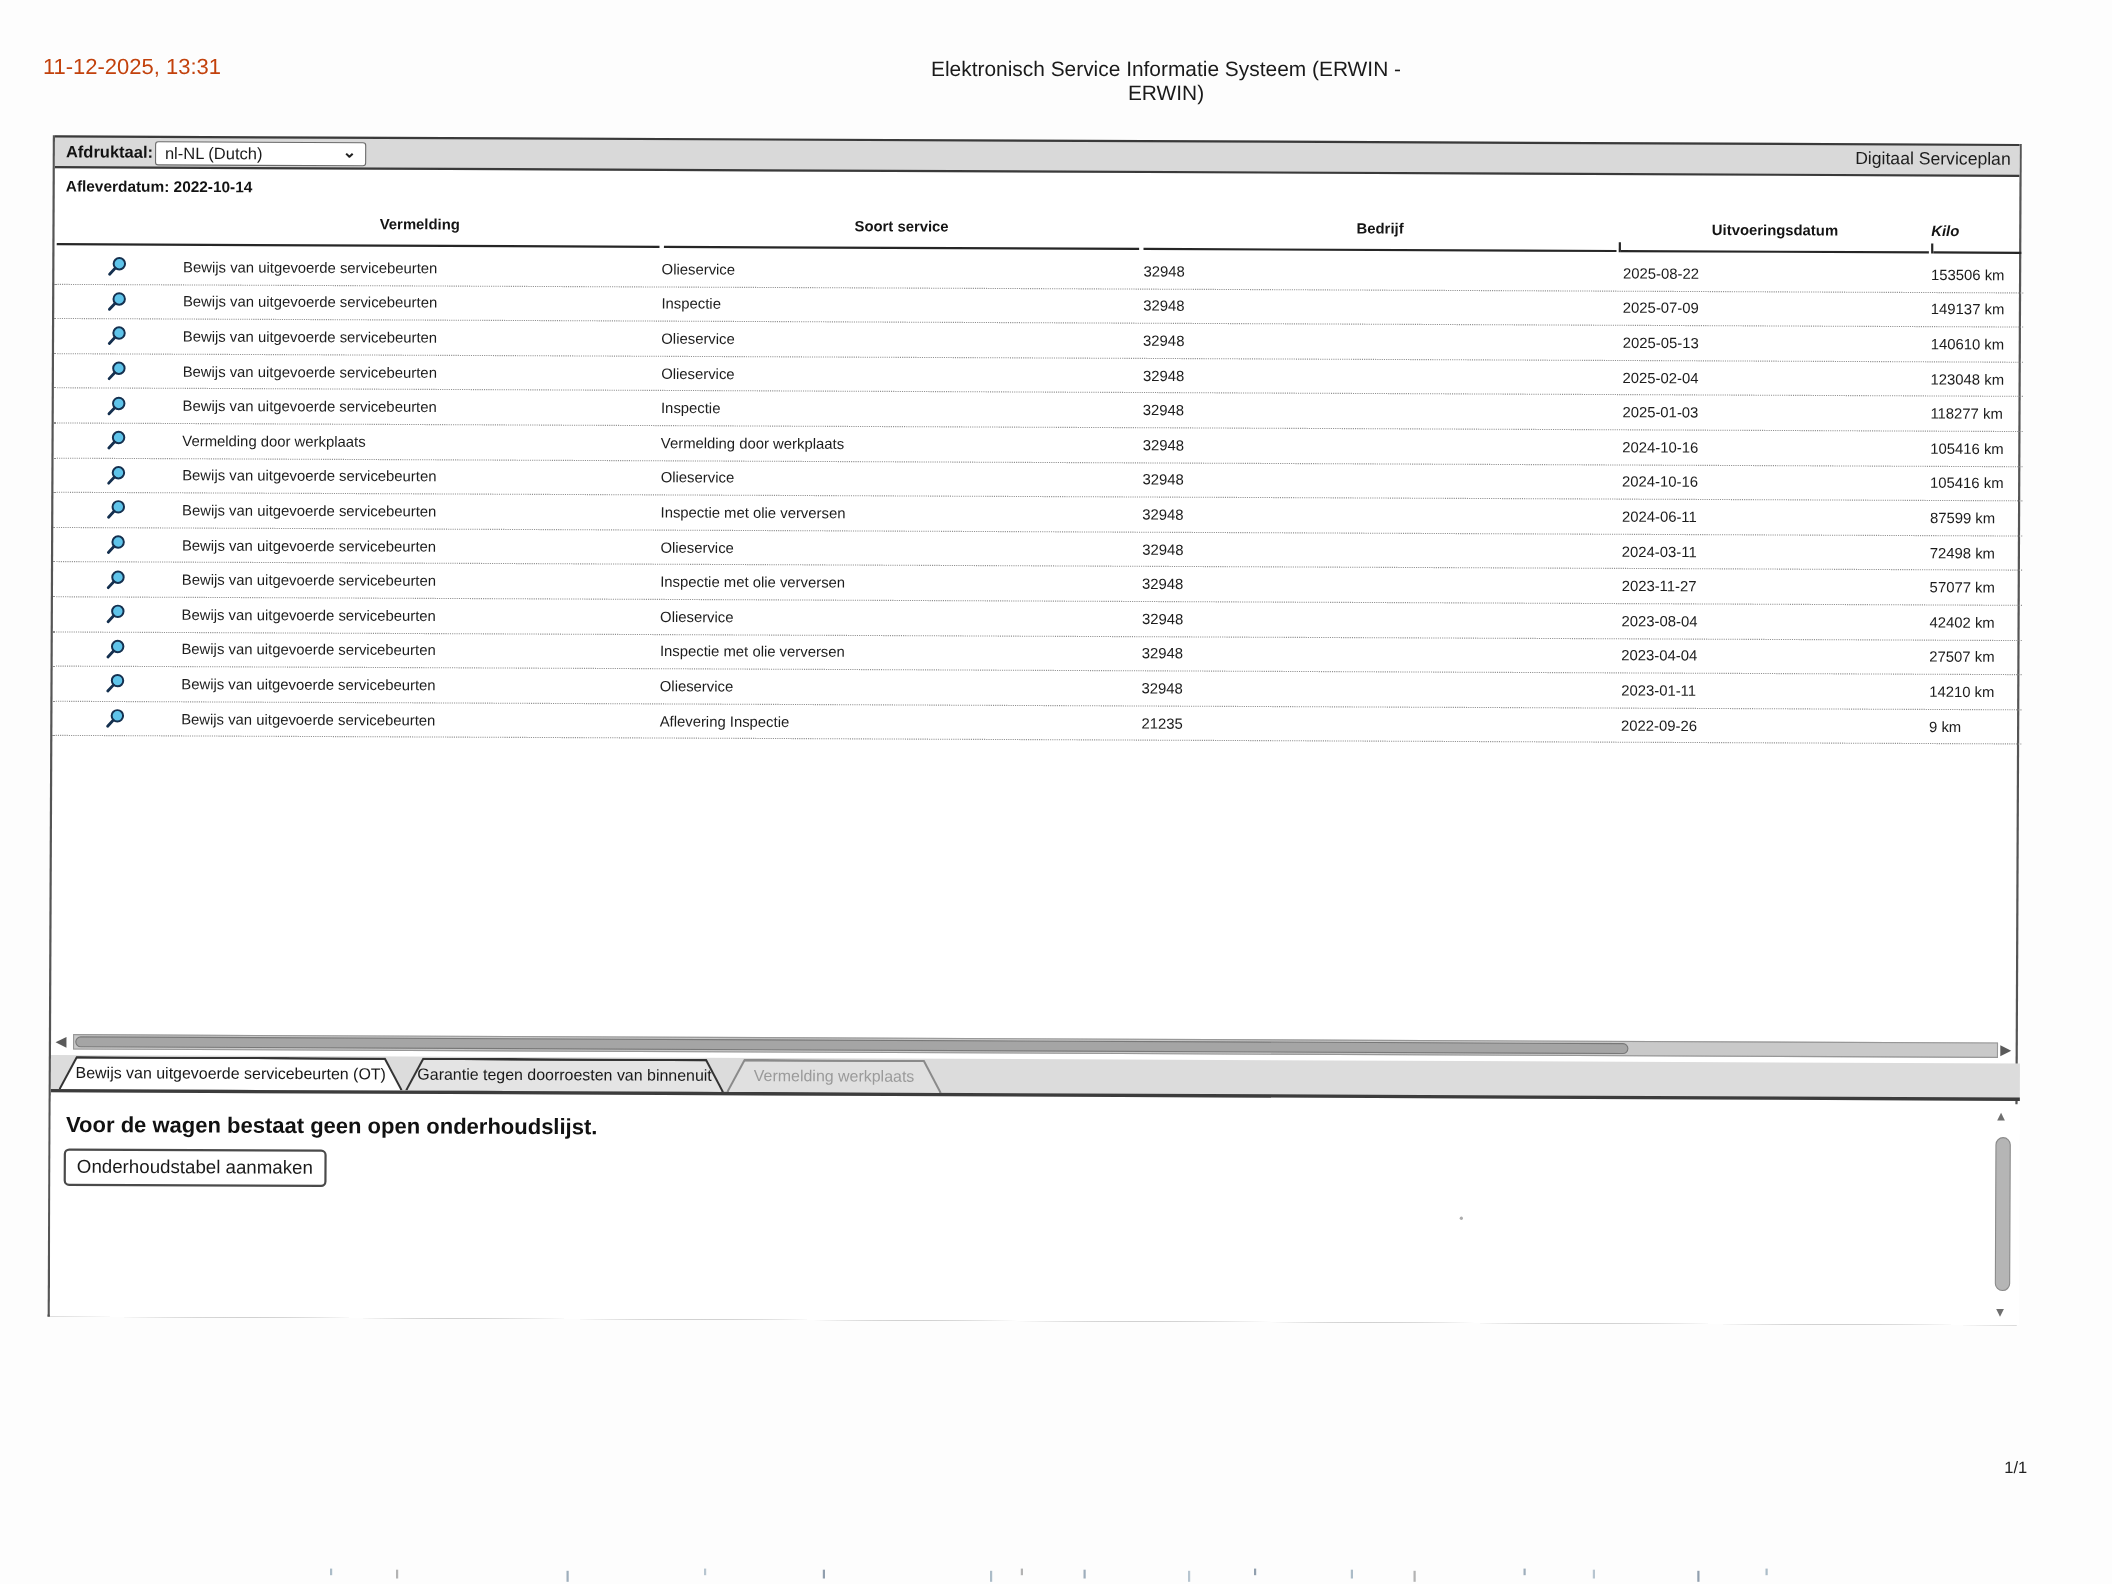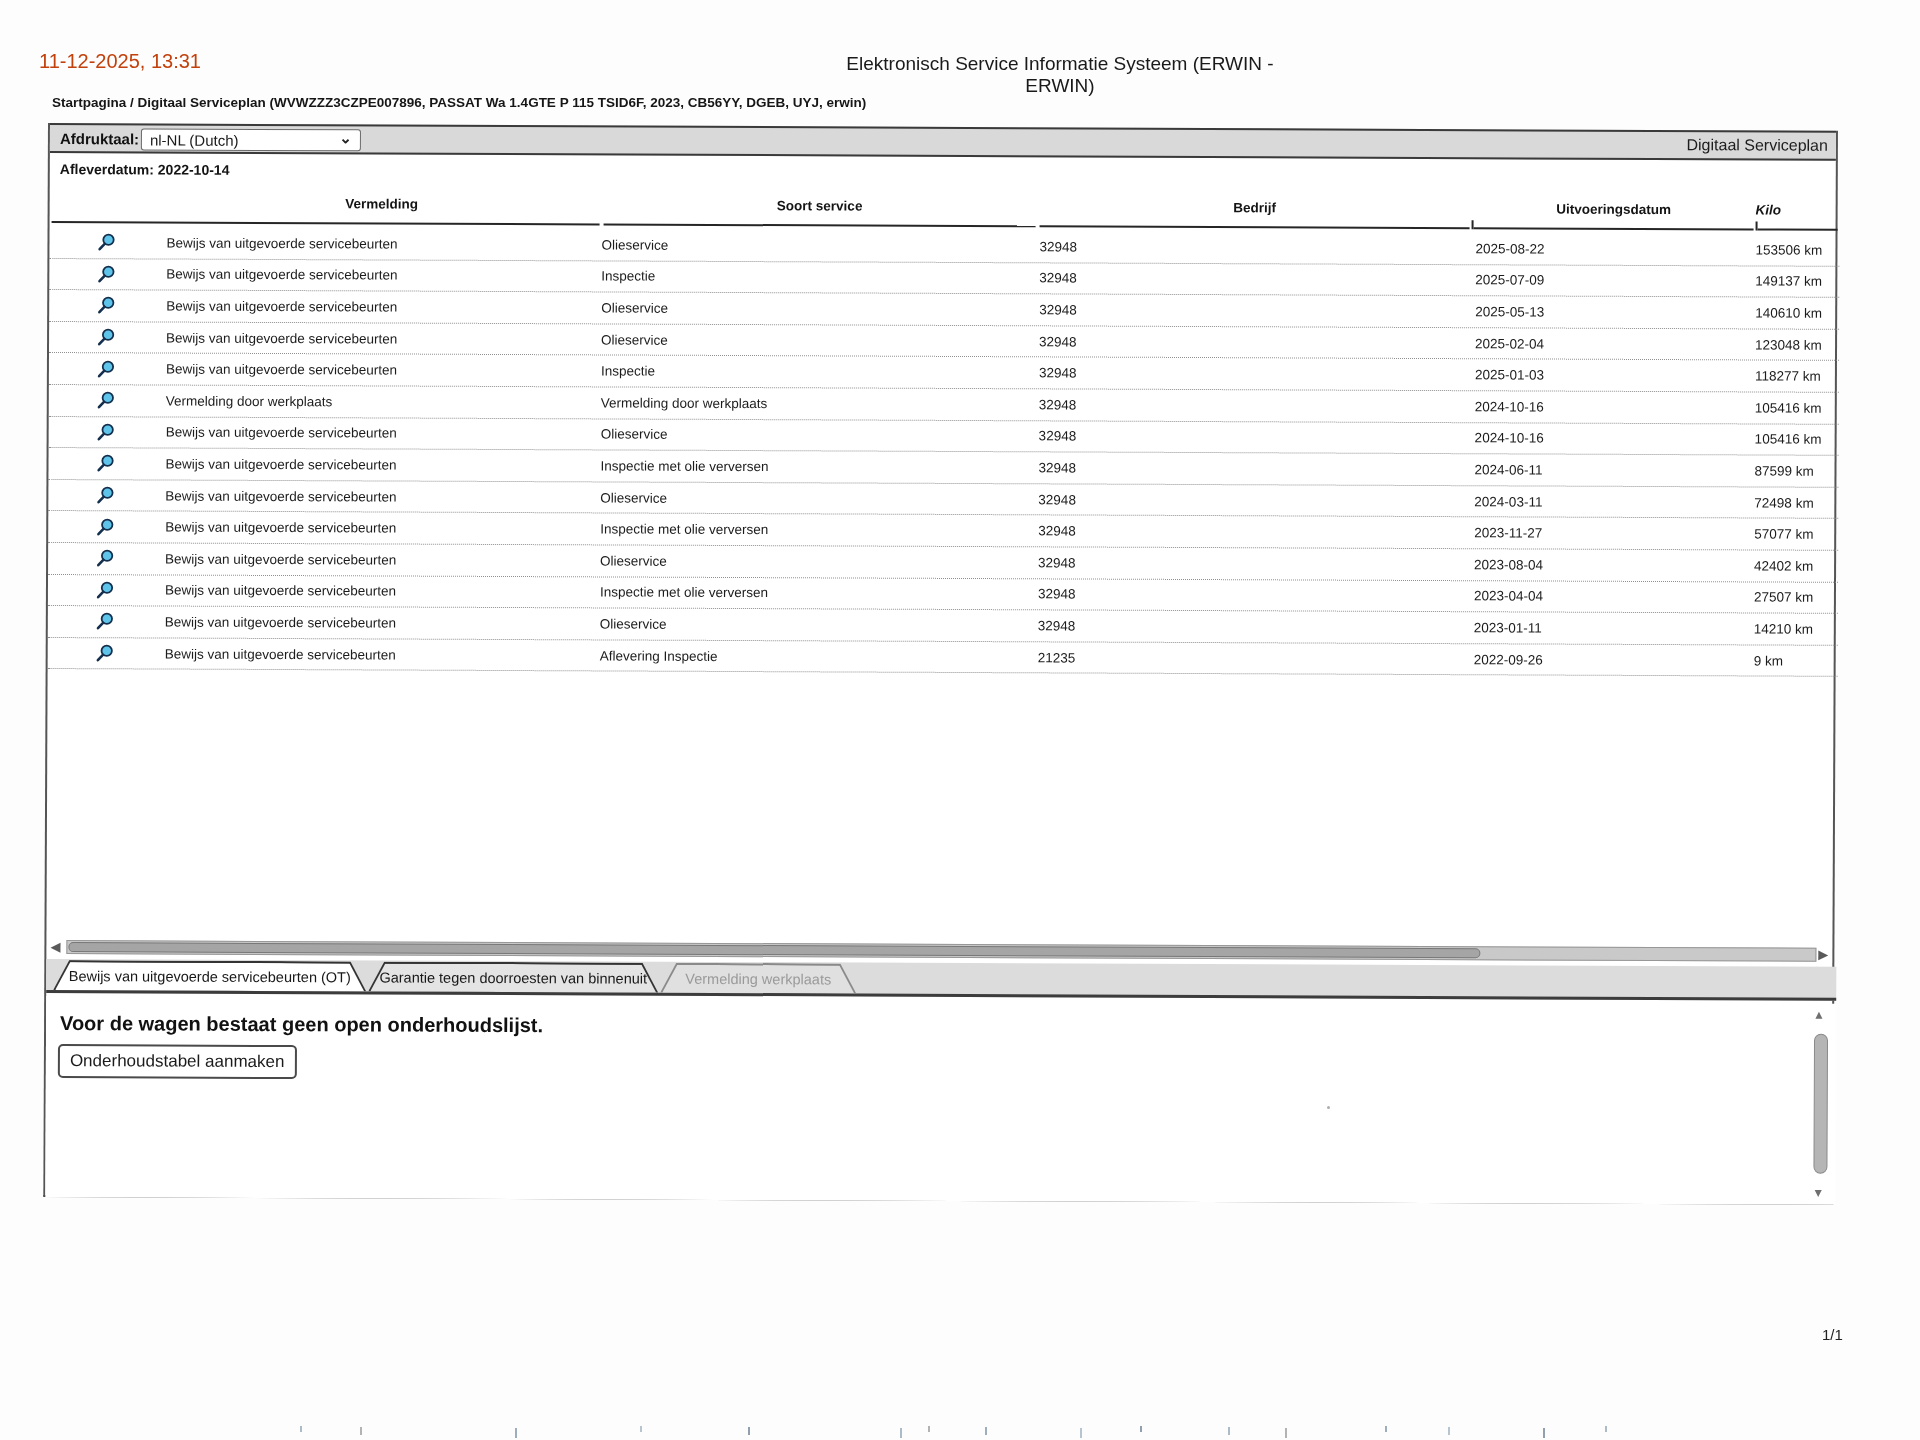--- a/index.html
+++ b/index.html
@@ -14,21 +14,21 @@
 
   
   .sheet { position:absolute; left:48px; top:123px; width:1790px; height:1074px;
            border-left:2px solid #555; border-right:2px solid #555; border-bottom:2px solid #4a4a4a;
            transform:rotate(0.25deg); transform-origin:0 0; background:#fff; }
 
   .toolbar { position:absolute; left:0; top:0; width:100%; height:30px; background:#d9d9d9;
              border-top:2px solid #3a3a3a; border-bottom:2px solid #3a3a3a;
              display:flex; align-items:center; }
   .toolbar-label { position:absolute; left:10px; font-size:15px; font-weight:bold; color:#111; }
-  .dropdown { position:absolute; left:91px; top:3px; width:220px; height:22px; background:#fff;
+  .dropdown { position:absolute; left:91px; top:3px; width:192px; height:22px; background:#fff;
               border:1.5px solid #6a6a6a; border-radius:3px; display:flex; align-items:center;
               font-size:15px; padding-left:8px; color:#1a1a1a; }
   .dropdown .chev { position:absolute; right:8px; top:-1px; font-size:15px; color:#222; font-weight:bold; }
   .plan-title { position:absolute; right:8px; font-size:16px; color:#1d1d1d; }
 
   .delivery { position:absolute; left:10px; top:38px; font-size:14px; font-weight:bold; color:#141414; }
 
   
   .th { position:absolute; top:72px; font-size:13.5px; font-weight:bold; color:#141414; text-align:center; }
   .th-vermelding { left:112px; width:440px; }
@@ -98,21 +98,20 @@
   .artifacts { position:absolute; left:0; top:1426px; width:1920px; height:14px; }
   .dash { position:absolute; width:2px; height:8px; opacity:.75; }
 </style>
 </head>
 <body>
 
 <div class="page">
 
   <div class="print-date">11-12-2025, 13:31</div>
   <div class="print-title">Elektronisch Service Informatie Systeem (ERWIN - ERWIN)</div>
-  <div class="breadcrumb">Startpagina / Digitaal Serviceplan (WVWZZZ3CZPE007896, PASSAT Wa 1.4GTE P 115 TSID6F, 2023, CB56YY, DGEB, UYJ, erwin)</div>
 
   <div class="sheet">
 
     <div class="toolbar">
       <span class="toolbar-label">Afdruktaal:</span>
       <div class="dropdown">
         <span>nl-NL (Dutch)</span>
         <span class="chev">⌄</span>
       </div>
       <span class="plan-title">Digitaal Serviceplan</span>

